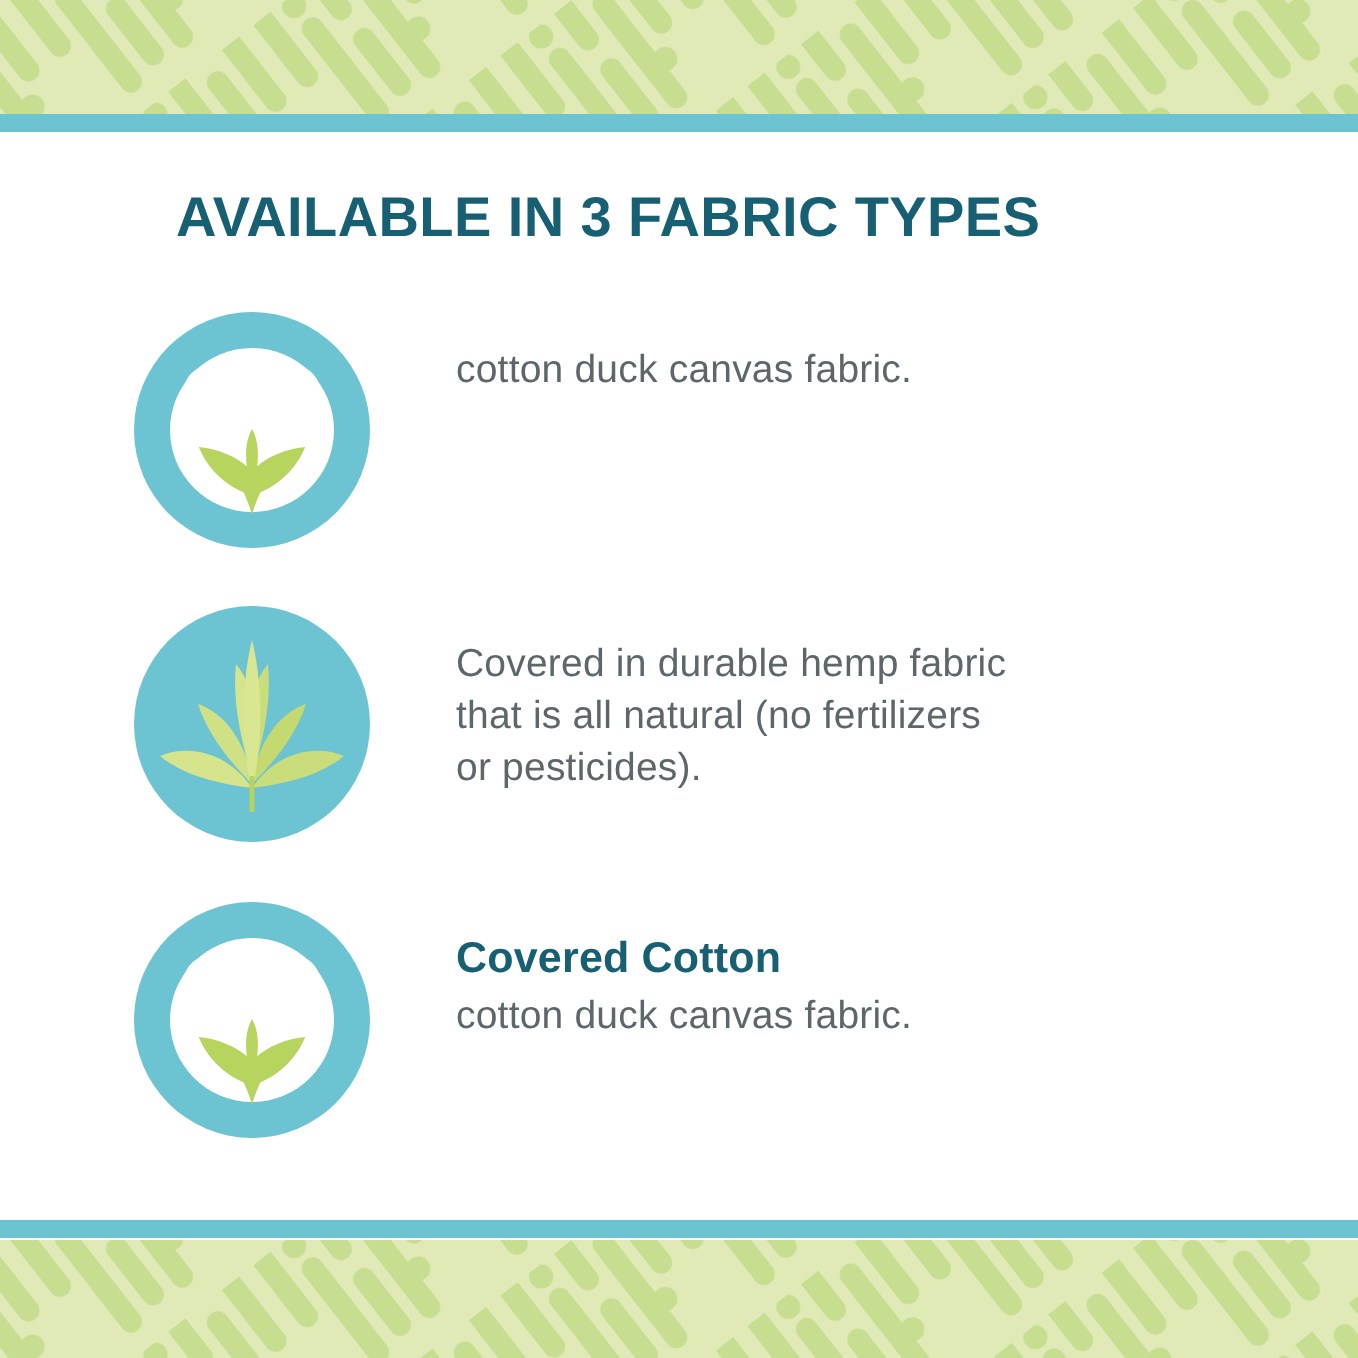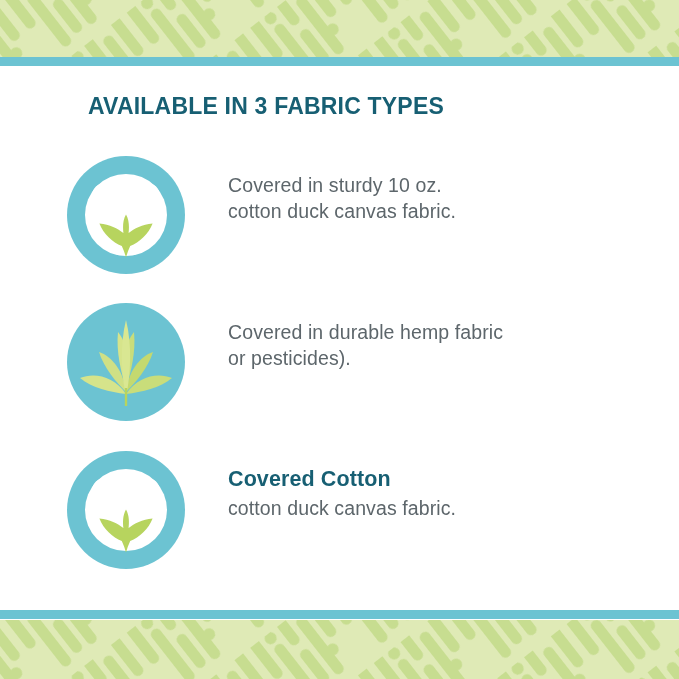--- a/index.html
+++ b/index.html
@@ -54,21 +54,21 @@
   }
   .band-top .band-rule { top: 57px; }
   .band-bottom .band-rule { top: 0px; }
 
   
   .title {
     position: absolute;
     left: 88px;
     top: 93px;
     margin: 0;
-    font-size: 23px;
+    font-size: 28px;
     letter-spacing: 0.2px;
     font-weight: bold;
     color: #175f73;
     font-family: "Liberation Sans", sans-serif;
     white-space: nowrap;
   }
 
   
   .features {
     position: absolute;
@@ -176,21 +176,20 @@
                    c4.0 10.4 13.2 19.0 22.4 22.6
                    c1.8 3.8 3.2 7.6 4.2 11.4
                    c1.0 -3.8 2.4 -7.6 4.2 -11.4
                    c9.2 -3.6 18.4 -12.2 22.4 -22.6
                    c-10.4 1.0 -18.4 5.0 -24.0 9.6
                    C63.2 72.5 63.4 65.5 60 59.5 Z" fill="#b7d45e"></path>
         </svg>
       </div>
       <div class="feature-text">
         <p class="feature-body">
-          <span class="line">Covered in sturdy 10 oz.</span>
           <span class="line">cotton duck canvas fabric.</span>
         </p>
       </div>
     </div>
 
     <div class="feature feature-2">
       <div class="feature-icon">
         <svg viewBox="0 0 120 120" xmlns="http://www.w3.org/2000/svg" aria-hidden="true">
           <circle cx="60" cy="60" r="59" fill="#6cc3d2"></circle>
           <g>
@@ -206,20 +205,21 @@
 
             <path d="M60 94 C55 72 54 42 60 18 C66 42 65 72 60 94 Z" fill="#d9e792"></path>
 
             <path d="M58.8 86 L61.2 86 L61.2 104 L58.8 104 Z" fill="#b7d45e"></path>
           </g>
         </svg>
       </div>
       <div class="feature-text">
         <p class="feature-body">
           <span class="line">Covered in durable hemp fabric</span>
+          <span class="line">that is all natural (no fertilizers</span>
           <span class="line">or pesticides).</span>
         </p>
       </div>
     </div>
 
     <div class="feature feature-3">
       <div class="feature-icon">
         <svg viewBox="0 0 120 120" xmlns="http://www.w3.org/2000/svg" aria-hidden="true">
           <circle cx="60" cy="60" r="59" fill="#6cc3d2"></circle>
           <circle cx="60" cy="60" r="41" fill="#ffffff"></circle>

